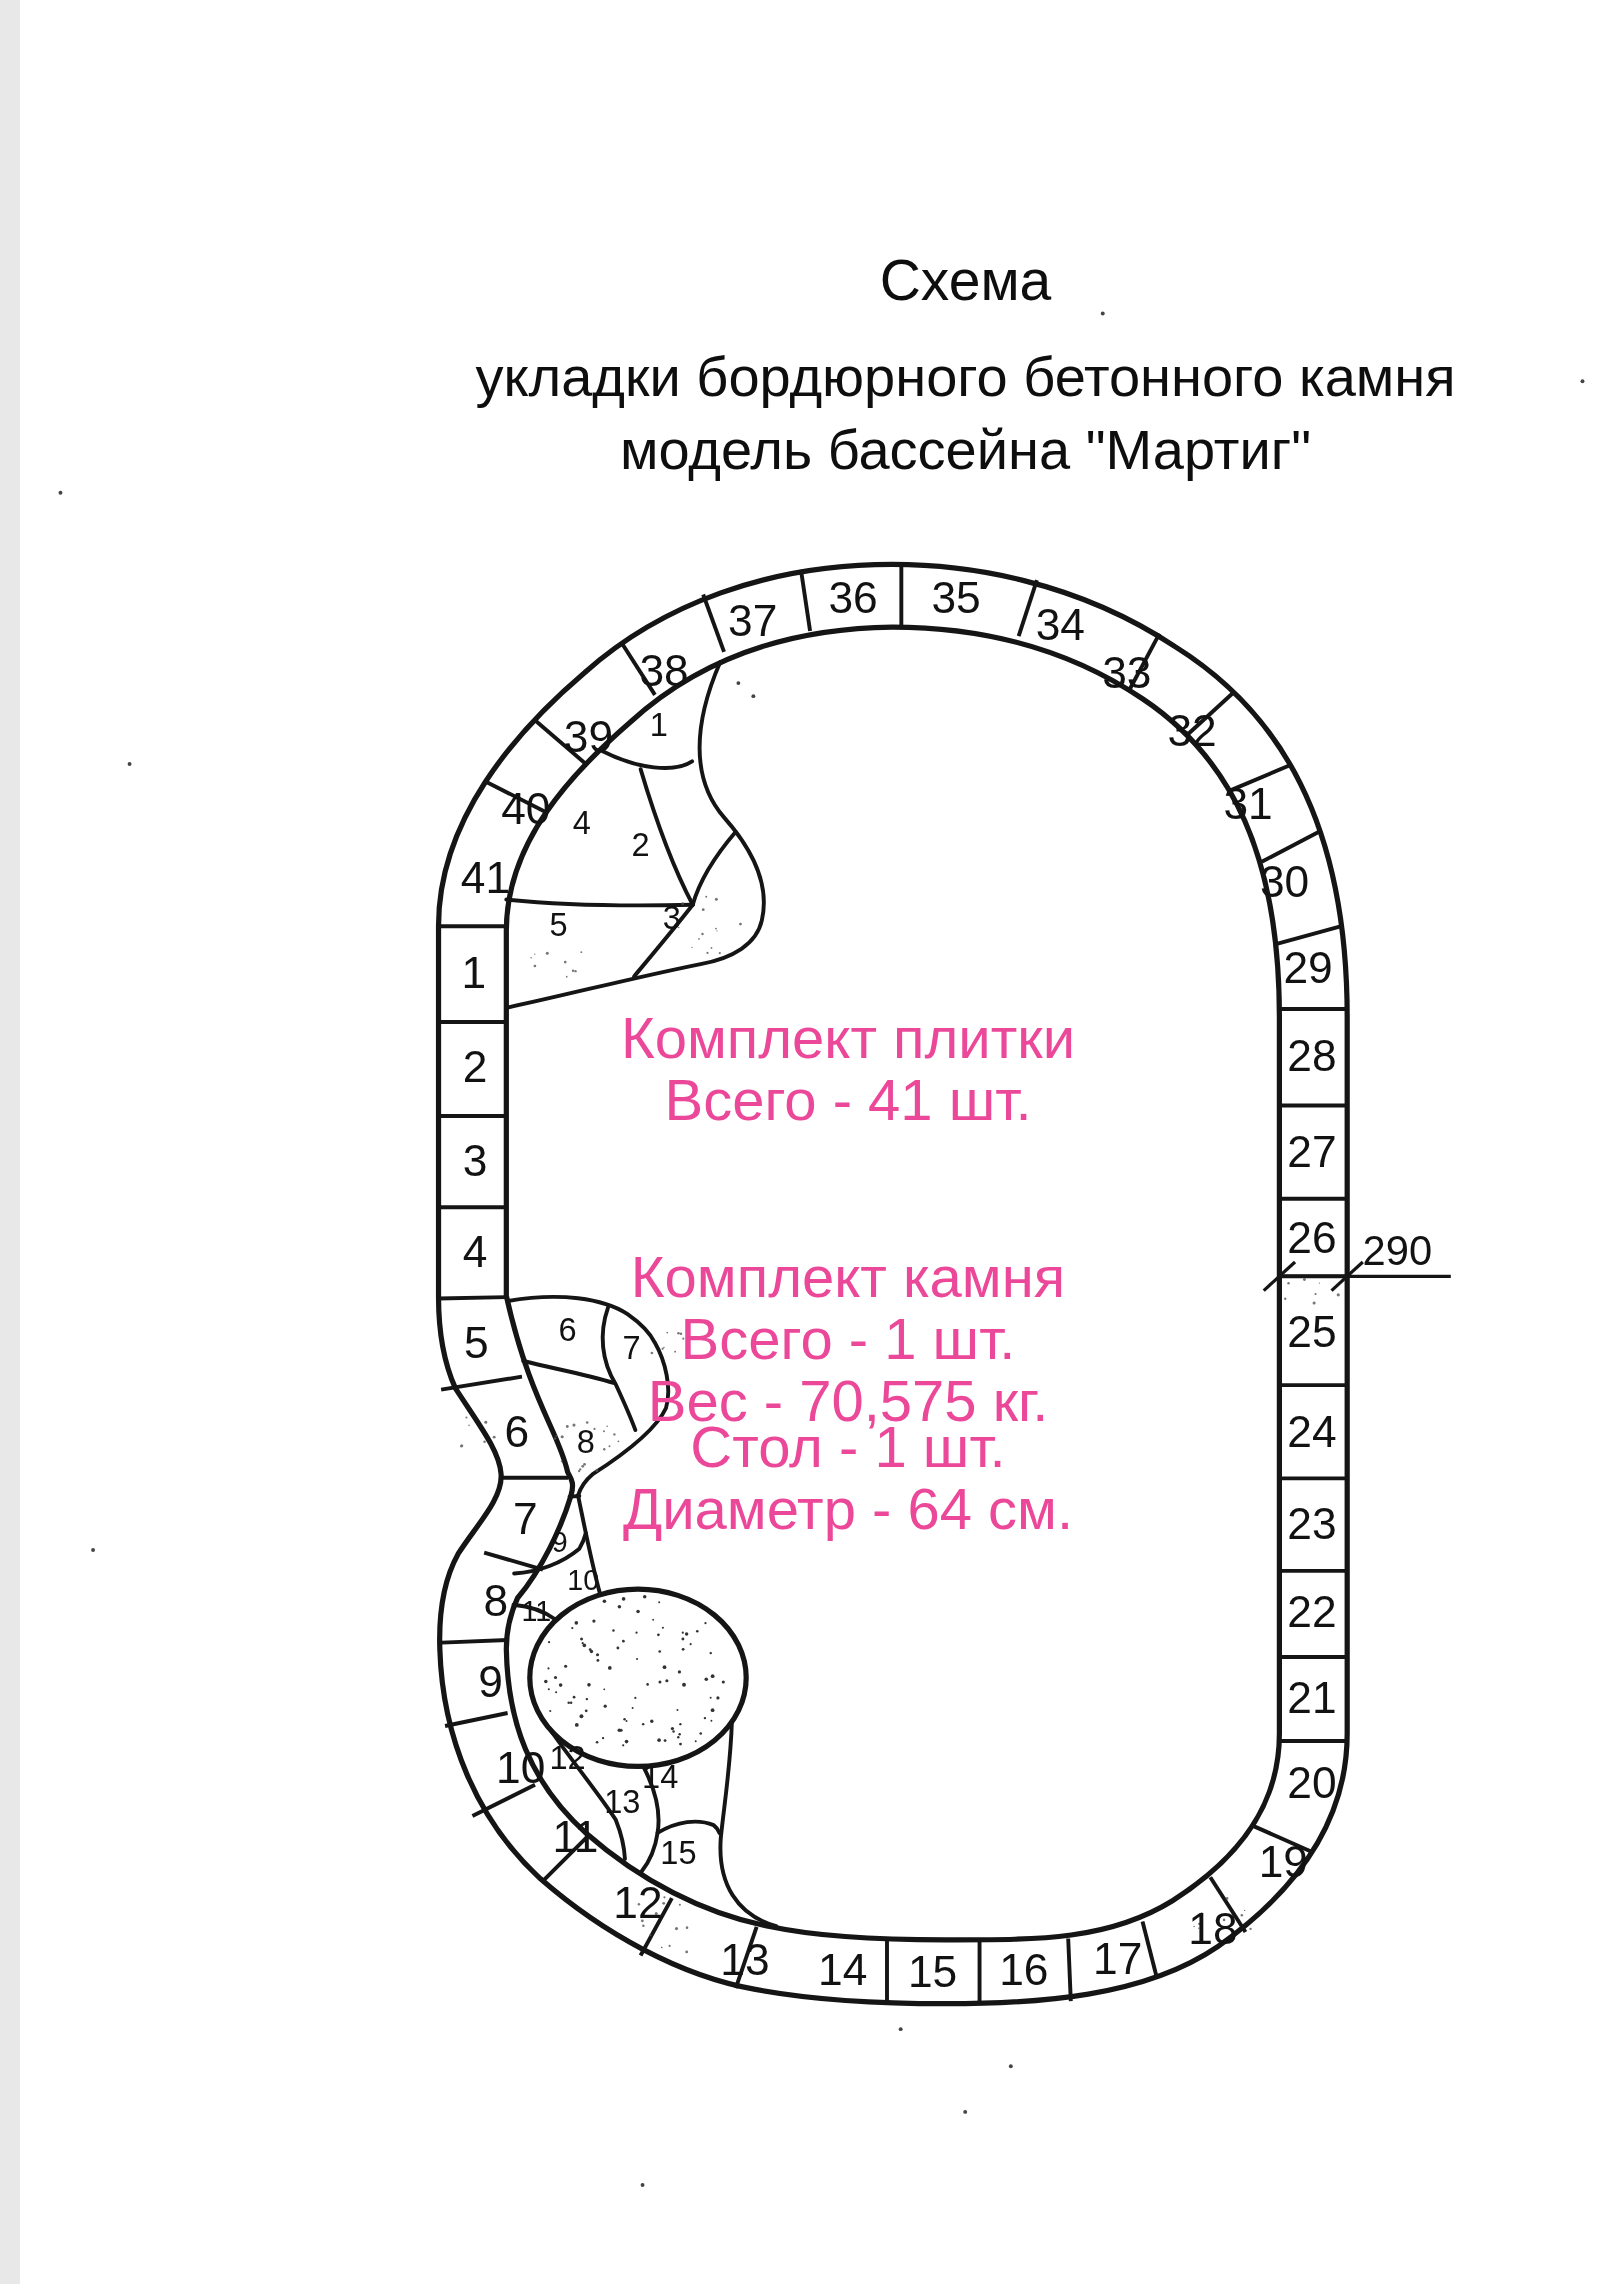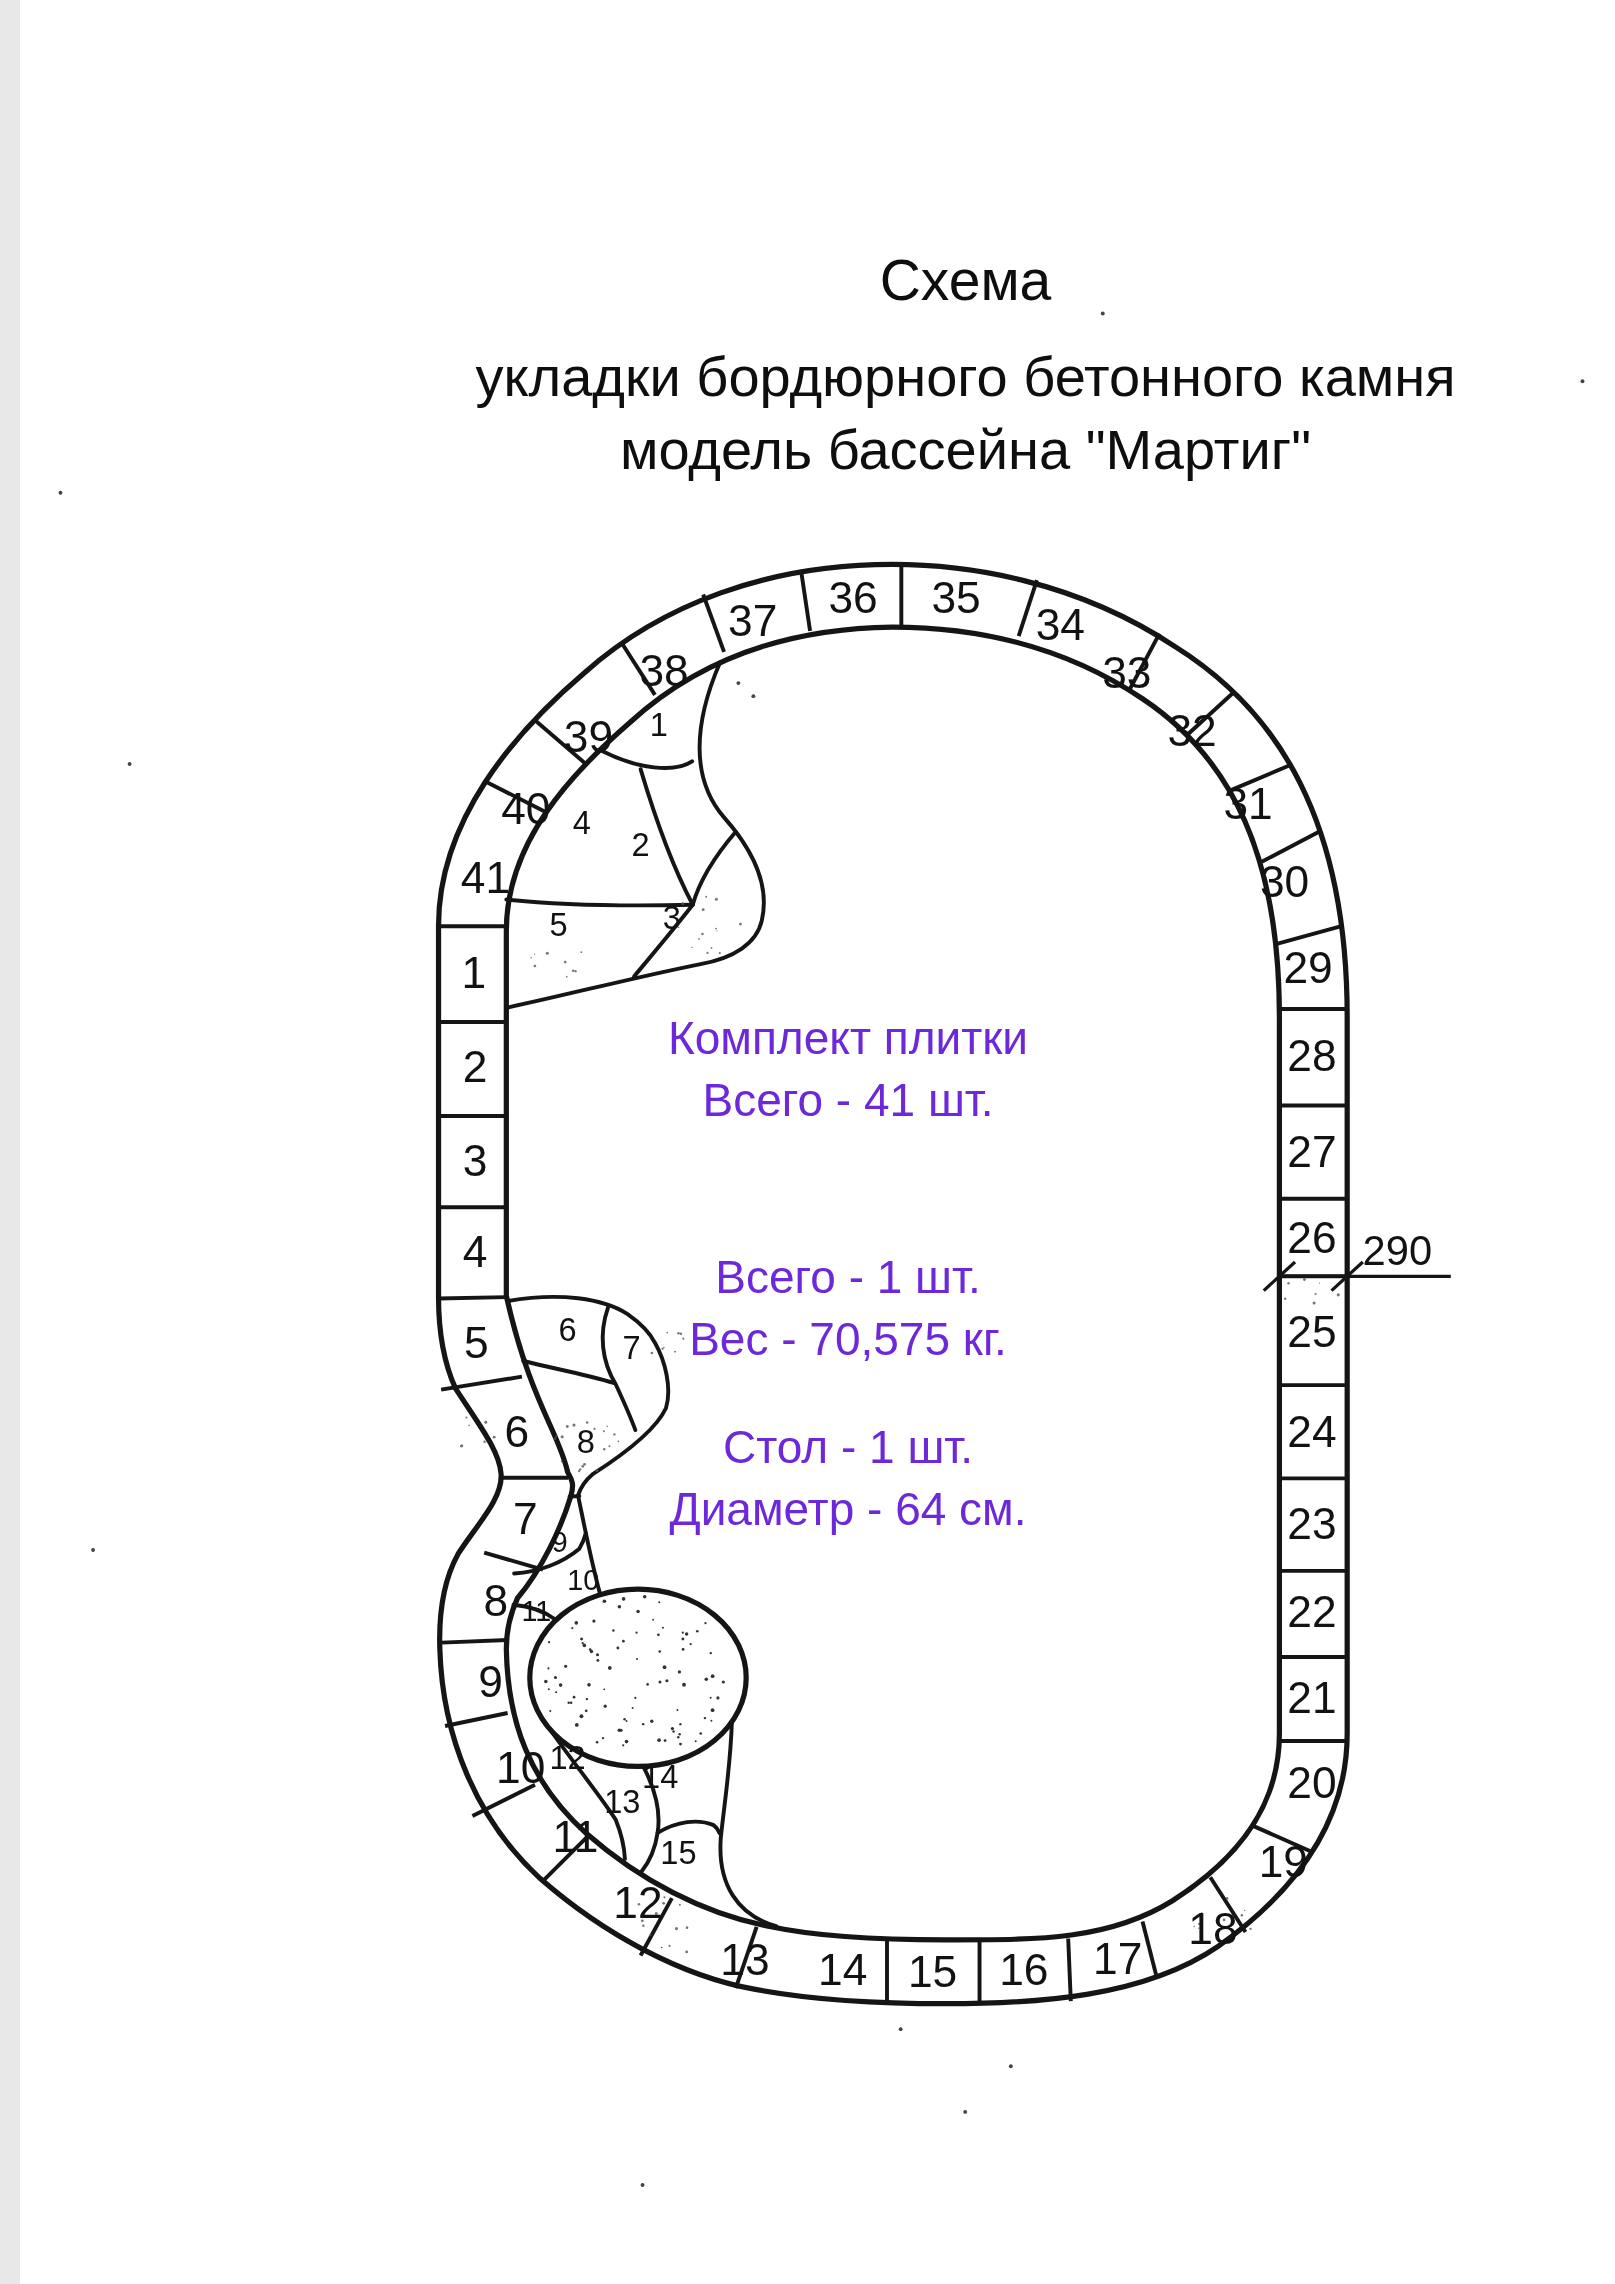--- a/index.html
+++ b/index.html
@@ -22,23 +22,23 @@
     color:#0e0e0e;
   }
   .title-1{top:248px;font-size:57px;line-height:65px;}
   .title-2{top:344px;font-size:56px;line-height:65px;}
   .title-3{top:417px;font-size:56px;line-height:65px;}
   .info-block{
     position:absolute;
     left:502px;
     width:652px;
     text-align:center;
-    font-size:46px;
+    font-size:58px;
     line-height:62px;
-    color:#6d28d9;
+    color:#ec4899;
     white-space:nowrap;
   }
   .info-1{top:1007px;}
   .info-2{top:1246px;}
   .info-3{top:1416px;}
   svg.diagram{position:absolute;left:0;top:0;}
   svg.diagram text{
     font-family:"Liberation Sans", sans-serif;
     fill:#121212;
     text-anchor:middle;
@@ -424,20 +424,21 @@
         <circle cx="1450" cy="3240" r="3" fill="#444"></circle>
         <circle cx="955" cy="3352" r="3" fill="#444"></circle>
       </g>
   </svg>
 
   <div class="info-block info-1">
     <div>Комплект плитки</div>
     <div>Всего - 41 шт.</div>
   </div>
   <div class="info-block info-2">
+    <div>Комплект камня</div>
     <div>Всего - 1 шт.</div>
     <div>Вес - 70,575 кг.</div>
   </div>
   <div class="info-block info-3">
     <div>Стол - 1 шт.</div>
     <div>Диаметр - 64 см.</div>
   </div>
 
 </div>
 

